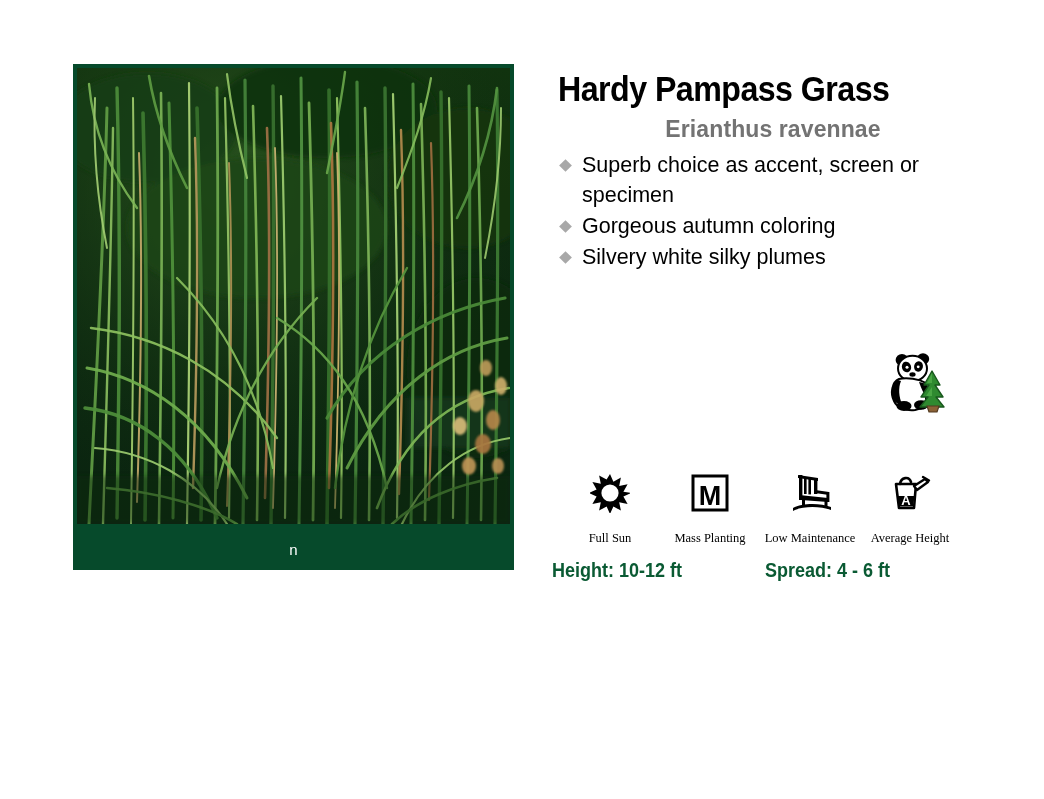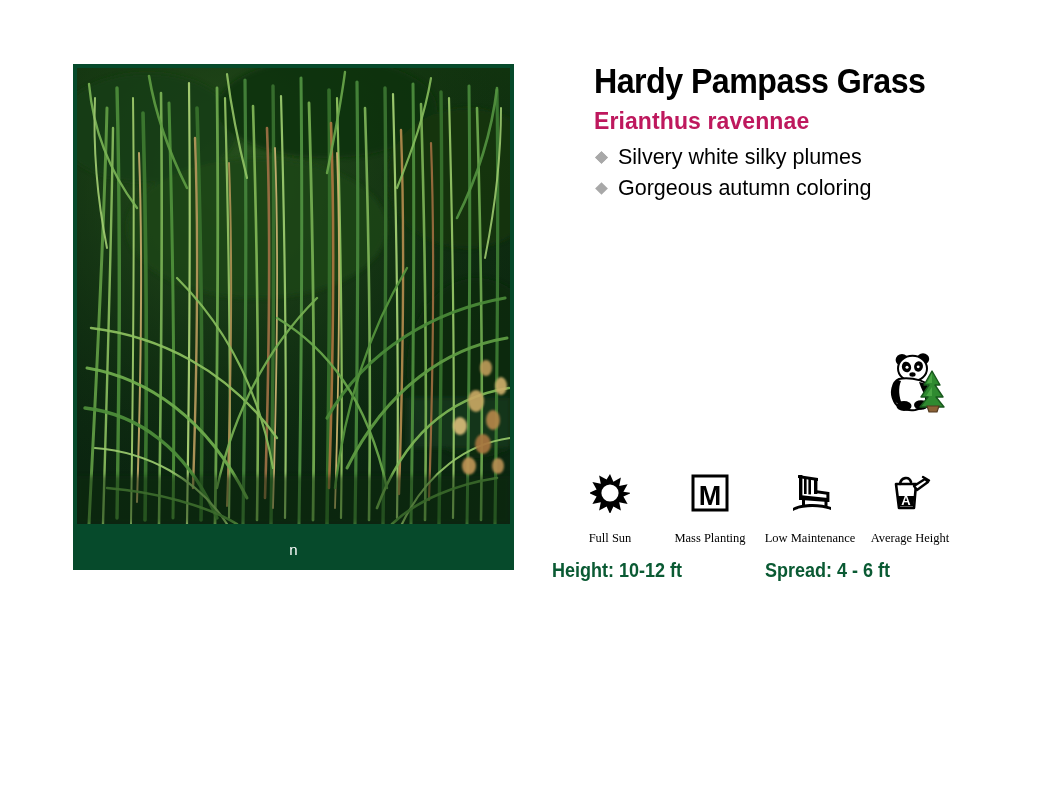--- a/index.html
+++ b/index.html
@@ -56,44 +56,44 @@
     color: #ffffff;
     font-size: 15px;
     font-family: "Liberation Sans", sans-serif;
     line-height: 1;
   }
 
   
   .info-col {
     position: absolute;
     left: 558px;
-    top: 60px;
+    top: 68px;
     width: 430px;
-    margin-left: 36px;
   }
   .common-name {
     font-family: "Liberation Sans Narrow", "Liberation Sans", sans-serif;
     font-weight: bold;
     font-size: 35px;
     line-height: 42px;
     color: #000000;
     letter-spacing: -0.6px;
     transform: scaleX(0.92);
     transform-origin: left center;
     white-space: nowrap;
     margin: 0;
   }
   .botanical-name {
     font-family: "Liberation Sans", sans-serif;
     font-weight: bold;
     font-size: 23px;
     line-height: 30px;
-    color: #be185d;
+    color: #737373;
     margin: 4px 0 0 0;
     letter-spacing: 0.1px;
+    text-align: center;
   }
 
   .feature-list {
     list-style: none;
     margin: 6px 0 0 0;
     padding: 0;
   }
   .feature-item {
     position: relative;
     padding-left: 24px;
@@ -307,28 +307,29 @@
 
 <div class="info-col">
 
   <h1 class="common-name">Hardy Pampass Grass</h1>
 
   <h2 class="botanical-name">Erianthus ravennae</h2>
 
   <ul class="feature-list">
     <li class="feature-item">
       <span class="feature-bullet"></span>
+      <span>Superb choice as accent, screen or specimen</span>
+    </li>
+    <li class="feature-item">
+      <span class="feature-bullet"></span>
+      <span>Gorgeous autumn coloring</span>
     </li>
     <li class="feature-item">
       <span class="feature-bullet"></span>
       <span>Silvery white silky plumes</span>
-    </li>
-    <li class="feature-item">
-      <span class="feature-bullet"></span>
-      <span>Gorgeous autumn coloring</span>
     </li>
   </ul>
 </div>
 
 <div class="panda-logo">
   <svg viewBox="0 0 62 64" width="62" height="64">
 
     <ellipse cx="16" cy="11" rx="6.4" ry="6" fill="#000000"></ellipse>
     <ellipse cx="37" cy="10" rx="6.2" ry="5.8" fill="#000000"></ellipse>
 

